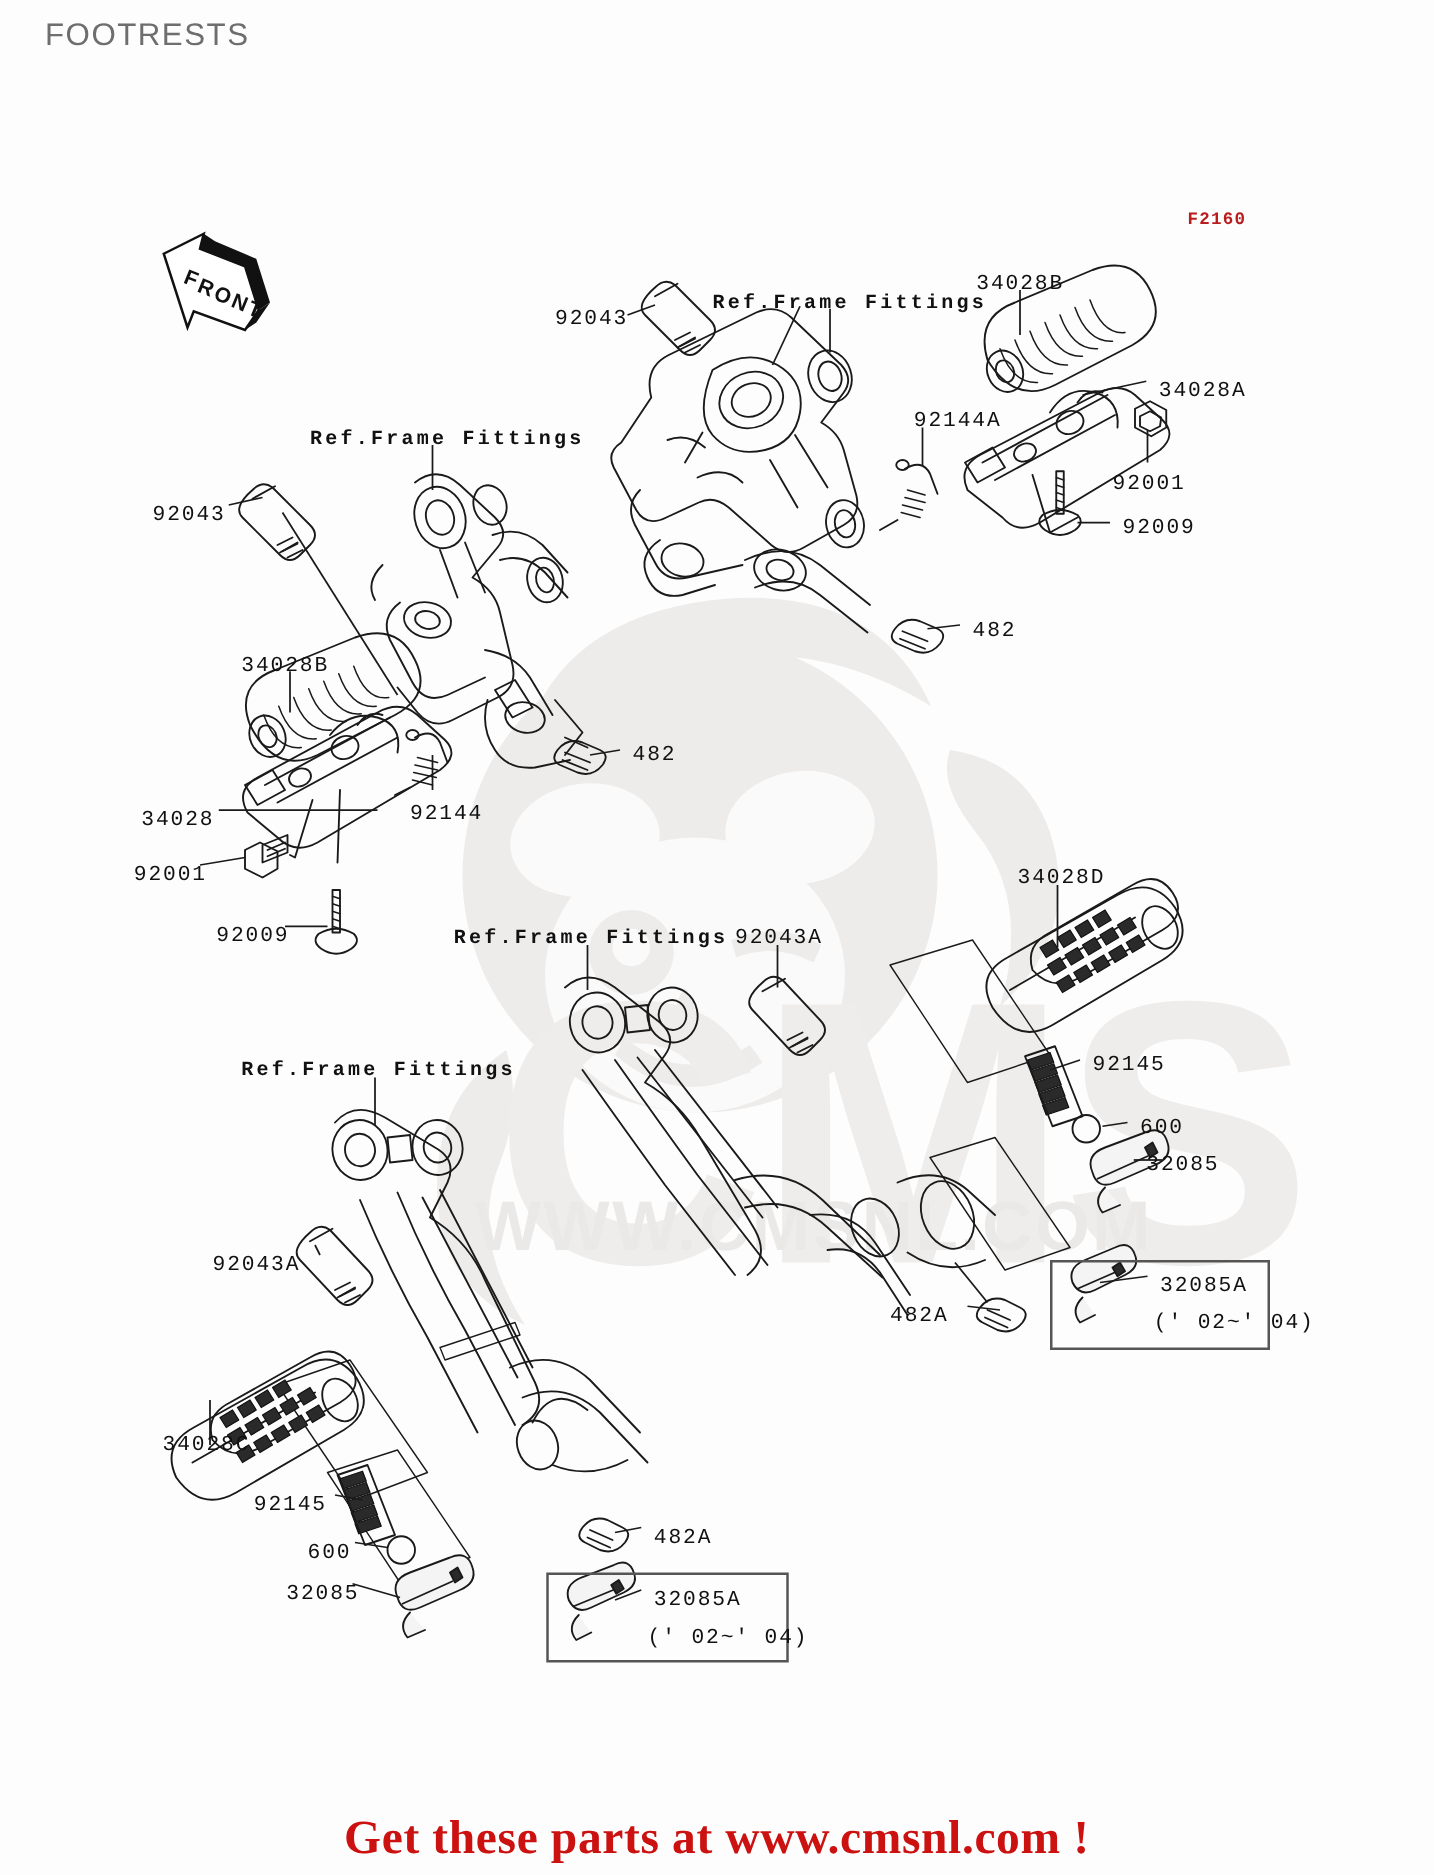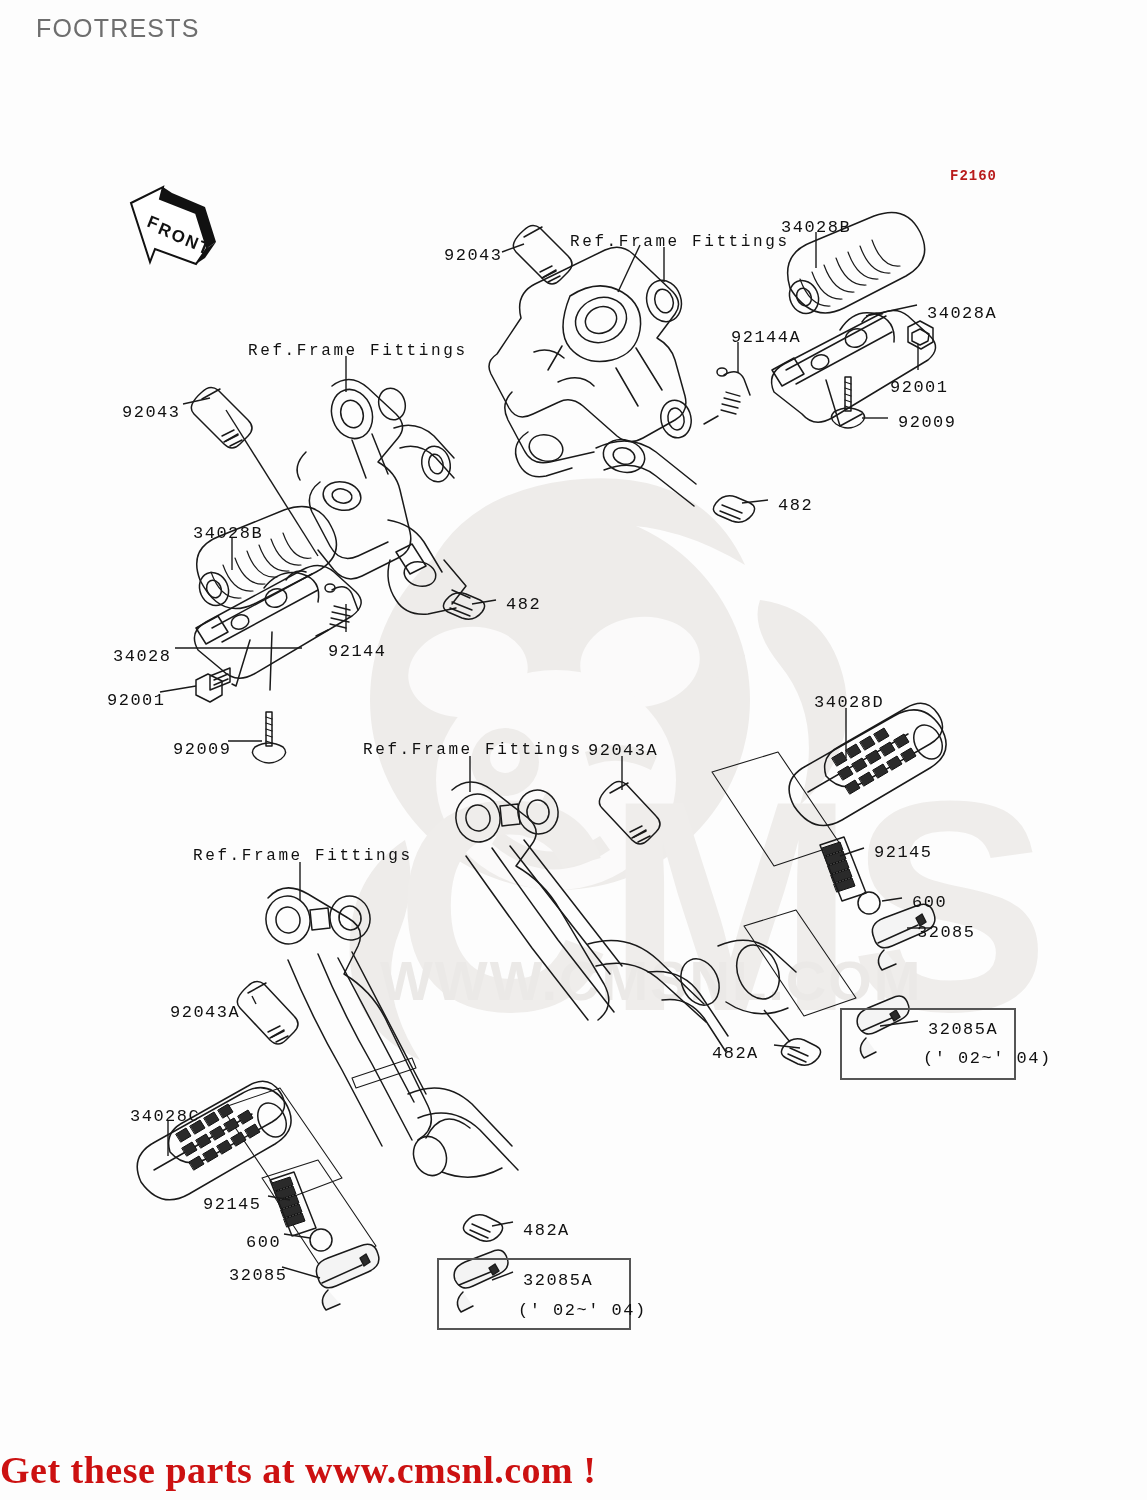--- a/index.html
+++ b/index.html
@@ -15,34 +15,34 @@
     position:absolute;left:36px;top:14px;
     font-family:"Liberation Sans", sans-serif;
     font-size:25px;letter-spacing:1.2px;color:#6e6e6e;font-weight:400;
   }
   .sheet-code{
     position:absolute;left:950px;top:168px;
     font-family:"Liberation Mono","DejaVu Sans Mono",monospace;
     font-size:14px;font-weight:700;color:#b91c1c;letter-spacing:1px;
   }
   .footer-text{
-    position:absolute;left:0;top:1448px;width:1147px;text-align:left;
+    position:absolute;left:0;top:1448px;width:1147px;text-align:center;
     font-family:"Liberation Serif","DejaVu Serif",serif;
     font-size:38px;font-weight:700;color:#cc1111;letter-spacing:0.5px;
   }
 
   
   .lbl{
     position:absolute;
     font-family:"Liberation Mono","DejaVu Sans Mono",monospace;
     font-size:17px;font-weight:400;color:#111;letter-spacing:1.5px;
     white-space:nowrap;line-height:1;
   }
   .lbl.ref{
-    font-size:16px;letter-spacing:2.6px;font-weight:400;
+    font-size:16px;letter-spacing:2.6px;font-weight:700;
   }
 
   
   svg.layer{position:absolute;left:0;top:0;width:1147px;height:1500px;pointer-events:none;}
   .wm{position:absolute;left:0;top:0;width:1147px;height:1500px;pointer-events:none;}
 
   .inset-box{
     position:absolute;border:2px solid #555;background:transparent;
   }
 </style>
@@ -478,21 +478,21 @@
       <div class="lbl" style="left: 778px; top: 497px;">482</div>
       <div class="lbl" style="left: 814px; top: 694px;">34028D</div>
       <div class="lbl" style="left: 874px; top: 844px;">92145</div>
       <div class="lbl" style="left: 912px; top: 894px;">600</div>
       <div class="lbl" style="left: 917px; top: 924px;">32085</div>
       <div class="lbl" style="left: 712px; top: 1045px;">482A</div>
       <div class="lbl ref" style="left: 363px; top: 742px;">Ref.Frame Fittings</div>
       <div class="lbl" style="left: 588px; top: 742px;">92043A</div>
       <div class="lbl ref" style="left: 193px; top: 848px;">Ref.Frame Fittings</div>
       <div class="lbl" style="left: 170px; top: 1004px;">92043A</div>
-      <div class="lbl" style="left: 130px; top: 1108px;">34028C</div>
+      <div class="lbl" style="left: 130px; top: 1148px;">34028C</div>
       <div class="lbl" style="left: 203px; top: 1196px;">92145</div>
       <div class="lbl" style="left: 246px; top: 1234px;">600</div>
       <div class="lbl" style="left: 229px; top: 1267px;">32085</div>
       <div class="lbl" style="left: 523px; top: 1222px;">482A</div>
       <div class="lbl" style="left: 928px; top: 1021px;">32085A</div>
       <div class="lbl" style="left: 923px; top: 1050px;">(' 02~' 04)</div>
       <div class="lbl" style="left: 523px; top: 1272px;">32085A</div>
       <div class="lbl" style="left: 518px; top: 1302px;">(' 02~' 04)</div>
     </div>
 

